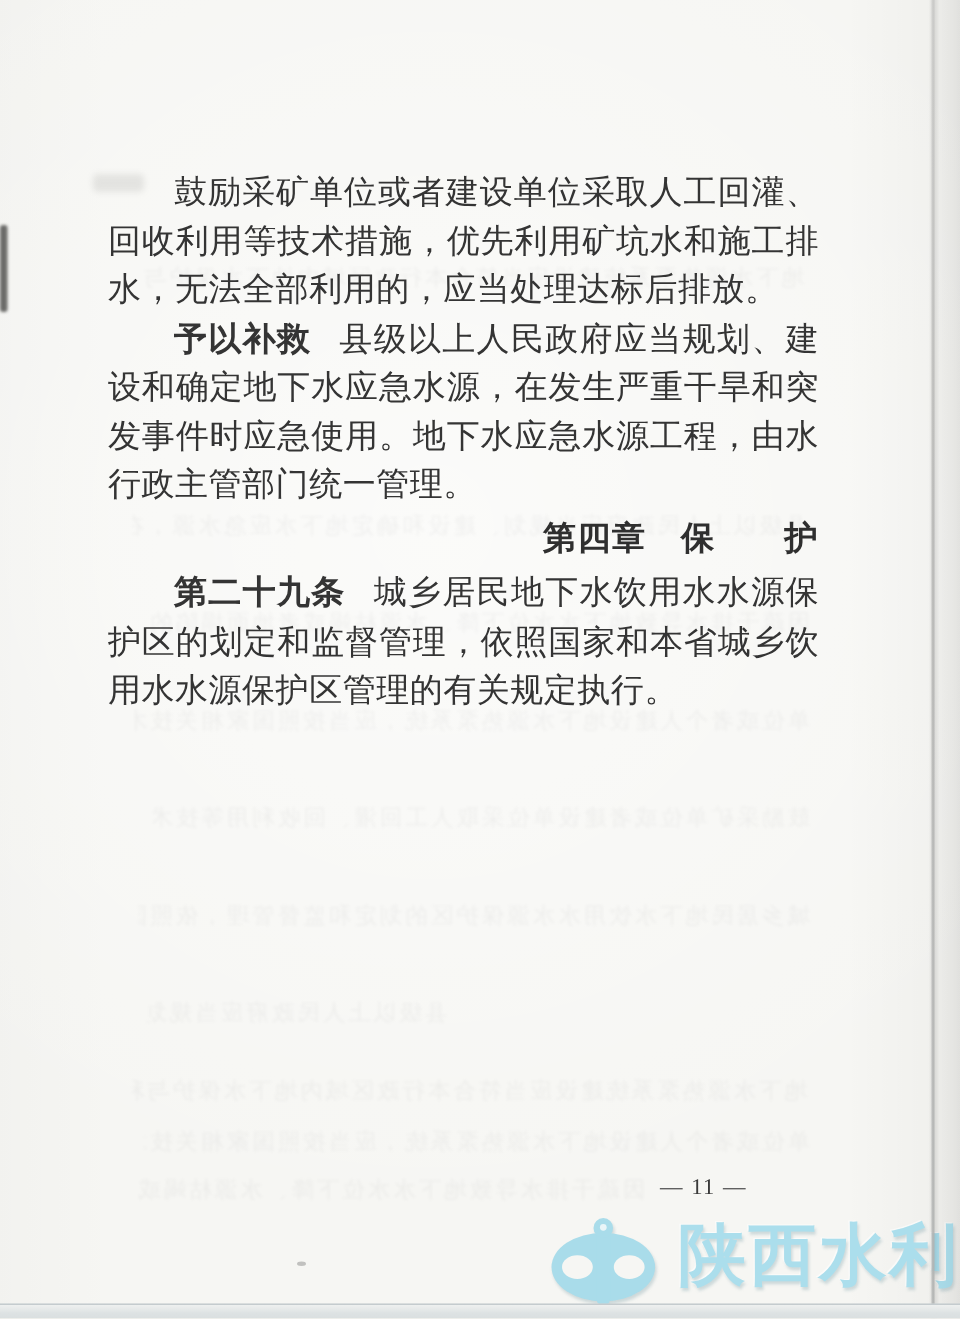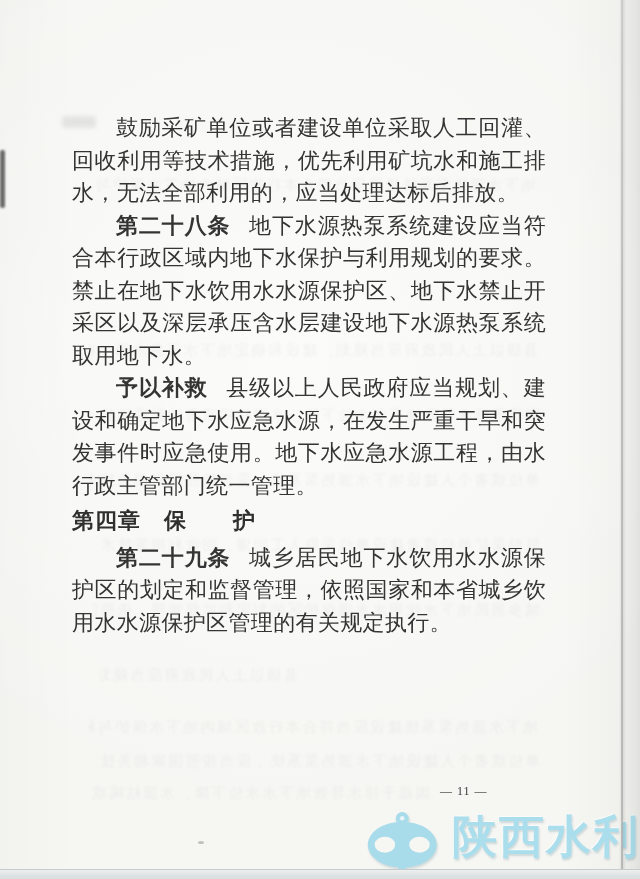--- a/index.html
+++ b/index.html
@@ -18,27 +18,27 @@
   
   .text-column {
     position:absolute; left:72px; top:112px; width:474px;
     font-size:22px; line-height:32.5px; letter-spacing:0.35px;
     color:#343434; text-align:justify; word-break:break-all;
   }
   .text-column p { margin:0; text-indent:2em; }
   .lbl { font-weight:bold; }
   .lbl:not(:empty) { margin-right:0.85em; }
   .chapter {
-    text-indent:0 !important; text-align:left; font-weight:bold;
+    text-indent:0 !important; text-align:right; font-weight:bold;
     margin-top:3px !important; margin-bottom:4px !important;
     letter-spacing:1px; color:#2f2f2f;
   }
   .page-number {
     position:absolute; left:440px; top:784px; width:120px;
-    font-size:12px; letter-spacing:1px; color:#3a3a3a;
+    font-size:15px; letter-spacing:1px; color:#3a3a3a;
   }
   
   .watermark { position:absolute; left:0; top:0; width:592px; height:879px; pointer-events:none; }
   .wm-logo {
     position:absolute; left:363px; top:810px; width:84px; height:62px;
     filter: drop-shadow(1px 2px 1px rgba(130,160,170,0.35));
   }
   .wm-text {
     position:absolute; left:452px; top:814px; width:200px;
     font-family:"DejaVu Sans","Liberation Sans",sans-serif;
@@ -94,21 +94,20 @@
   <div class="ghost" style="left:90px;  top:471px; width:450px;">单位或者个人建设地下水源热泵系统，应当按照国家相关技术规范要求施工，取水井与回灌井应当布设在同一含水层位，保持合理的数量和间距，取水应当全部回灌到同一含水层，严禁对地下水造成污染。</div>
   <div class="ghost" style="left:102px; top:536px; width:438px;">鼓励采矿单位或者建设单位采取人工回灌、回收利用等技术措施，优先利用矿坑水和施工排水，无法全部利用的，应当处理达标后排放。</div>
   <div class="ghost" style="left:92px;  top:601px; width:448px;">城乡居民地下水饮用水水源保护区的划定和监督管理，依照国家和本省城乡饮用水水源保护区管理的有关规定执行。</div>
   <div class="ghost" style="left:98px;  top:666px; width:200px;">县级以上人民政府应当规划、建设和确定地下水应急水源，在发生严重干旱和突发事件时应急使用。地下水应急水源工程，由水行政主管部门统一管理。</div>
   <div class="ghost" style="left:88px;  top:718px; width:450px;">地下水源热泵系统建设应当符合本行政区域内地下水保护与利用规划的要求。禁止在地下水饮用水水源保护区、地下水禁止开采区以及深层承压含水层建设地下水源热泵系统取用地下水。</div>
   <div class="ghost" style="left:96px;  top:752px; width:444px;">单位或者个人建设地下水源热泵系统，应当按照国家相关技术规范要求施工，取水井与回灌井应当布设在同一含水层位，保持合理的数量和间距，取水应当全部回灌到同一含水层，严禁对地下水造成污染。</div>
   <div class="ghost" style="left:90px;  top:784px; width:340px;">因疏干排水导致地下水水位下降、水源枯竭或者地面塌陷的，采矿单位或者建设单位应当及时采取工程技术措施，予以补救；给他人生活和生产造成损失的，依法给予补偿。</div>
 
   <div class="text-column">
     <p><span class="lbl"></span><span>鼓励采矿单位或者建设单位采取人工回灌、回收利用等技术措施，优先利用矿坑水和施工排水，无法全部利用的，应当处理达标后排放。</span></p>
-    <p><span class="lbl">第二十八条</span><span>地下水源热泵系统建设应当符合本行政区域内地下水保护与利用规划的要求。禁止在地下水饮用水水源保护区、地下水禁止开采区以及深层承压含水层建设地下水源热泵系统取用地下水。</span></p>
     <p><span class="lbl">予以补救</span><span>县级以上人民政府应当规划、建设和确定地下水应急水源，在发生严重干旱和突发事件时应急使用。地下水应急水源工程，由水行政主管部门统一管理。</span></p>
     <p class="chapter">第四章　保　　护</p>
     <p><span class="lbl">第二十九条</span><span>城乡居民地下水饮用水水源保护区的划定和监督管理，依照国家和本省城乡饮用水水源保护区管理的有关规定执行。</span></p>
   </div>
 
   <div class="page-number">— 11 —</div>
 
   <div class="watermark">
     <svg class="wm-logo" viewBox="0 0 90 66">
       <ellipse cx="42" cy="37" rx="37" ry="24.5" fill="#a9dcea"></ellipse>

